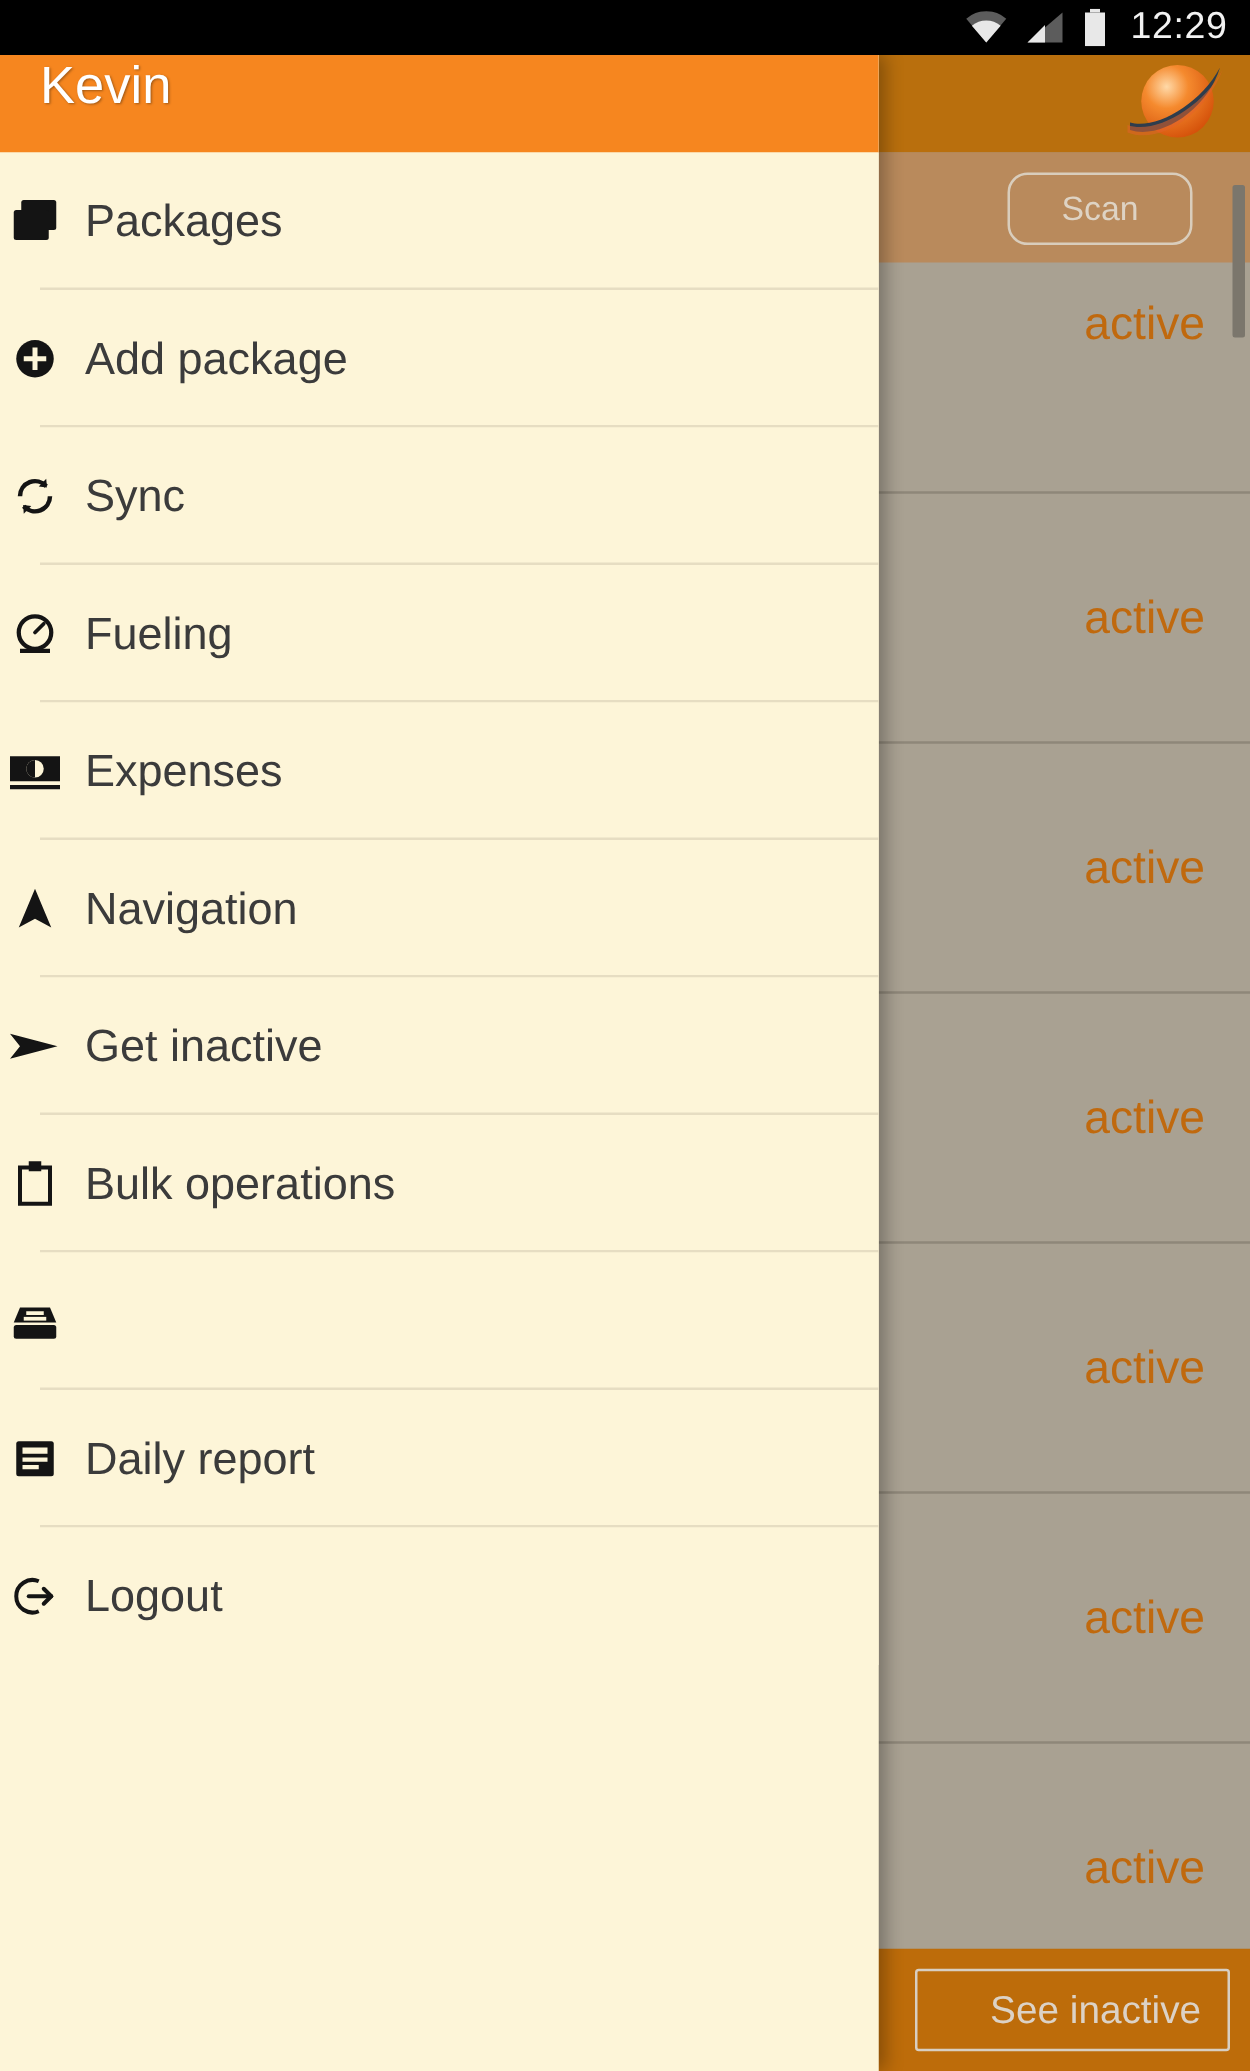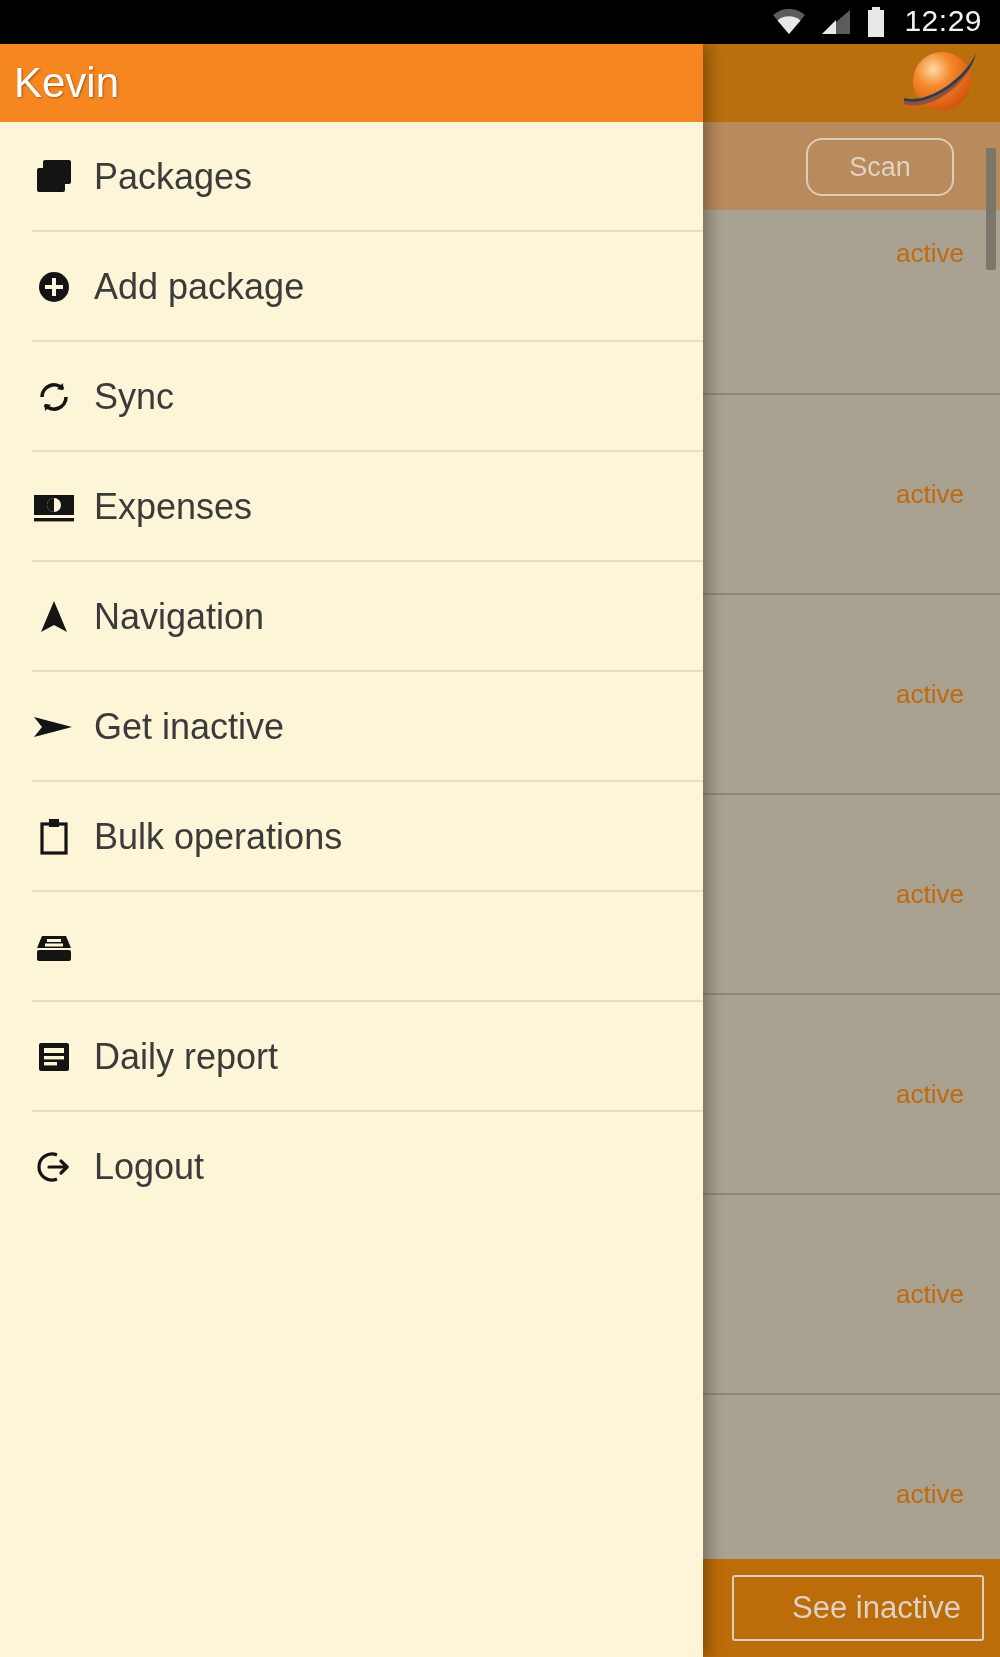--- a/index.html
+++ b/index.html
@@ -43,21 +43,21 @@
     position:absolute; right:46px; top:16px; width:148px; height:58px;
     border:2px solid #d9cdbc; border-radius:16px;
     color:#ded3c4; font-size:27px; display:flex; align-items:center; justify-content:center;
     background:transparent;
   }
   #list { position:absolute; left:0; top:166px; width:1000px; bottom:98px; }
   .list-row {
     position:relative; height:200px; border-bottom:2px solid #8e8779;
     display:flex; align-items:center; justify-content:flex-end; padding-right:36px;
   }
-  .list-row .state { color:#c0690e; font-size:26px; }
+  .list-row .state { color:#c0690e; font-size:37px; }
   .list-row.r1 { height:185px; }
   .list-row.r1 .state { align-self:flex-start; margin-top:28px; }
   #scrollbar {
     position:absolute; right:4px; top:104px; width:10px; height:122px;
     background:#7b766c; border-radius:2px;
   }
   #bottombar {
     position:absolute; left:0; bottom:0; width:1000px; height:98px;
     background:#bd6c0a;
   }
@@ -69,30 +69,30 @@
 
   
   #drawer {
     position:absolute; left:0; top:44px; width:703px; height:1613px;
     background:#fdf5d8;
     box-shadow: 6px 0 14px rgba(0,0,0,.30);
     overflow:hidden;
   }
   #drawer-header {
     height:78px; background:#f6861f;
-    display:flex; align-items:center; padding-left:14px;
+    display:flex; padding-left:32px;
   }
   #drawer-header .username {
     color:#ffffff; font-size:42px; font-weight:400;
     text-shadow:1px 1px 2px rgba(0,0,0,.35);
   }
   #menu { padding:0; }
   .menu-item {
     position:relative; height:110px; display:flex; align-items:center;
-    padding-left:26px; background:#fdf5d8;
+    background:#fdf5d8;
   }
   .menu-item .ic {
     width:56px; min-width:56px; display:flex; align-items:center; justify-content:center;
     color:#1b1b1b;
   }
   .menu-item .ic svg { display:block; }
   .menu-item .lbl {
     font-size:36px; color:#3b3b3b; margin-left:12px;
     font-family:"Liberation Sans", sans-serif; font-weight:400;
   }
@@ -217,20 +217,30 @@
           <svg width="42" height="42" viewBox="0 0 42 42" fill="none" stroke="#141414" stroke-width="3.6">
             <path d="M33 21 A12 12 0 0 1 12 29"></path>
             <path d="M9 21 A12 12 0 0 1 30 13"></path>
             <path d="M30 7 L30.5 14 L24 13.2 Z" fill="#141414" stroke="none"></path>
             <path d="M12 35 L11.5 28 L18 28.8 Z" fill="#141414" stroke="none"></path>
           </svg>
         </span>
         <span class="lbl">Sync</span>
       </div>
 
+      <div class="menu-item">
+        <span class="ic">
+          <svg width="42" height="42" viewBox="0 0 42 42">
+            <circle cx="21" cy="20" r="13" fill="none" stroke="#141414" stroke-width="3.4"></circle>
+            <path d="M21 20 L28 13" stroke="#141414" stroke-width="3" stroke-linecap="round"></path>
+            <rect x="9" y="33" width="24" height="3.4" fill="#141414"></rect>
+          </svg>
+        </span>
+        <span class="lbl">Fueling</span>
+      </div>
 
       <div class="menu-item">
         <span class="ic">
           <svg width="46" height="42" viewBox="0 0 46 42">
             <rect x="3" y="9" width="40" height="20" fill="#141414"></rect>
             <circle cx="23" cy="19" r="7" fill="#fdf5d8"></circle>
             <path d="M23 12 A7 7 0 0 0 23 26 Z" fill="#141414"></path>
             <rect x="3" y="32" width="40" height="3.4" fill="#141414"></rect>
           </svg>
         </span>

